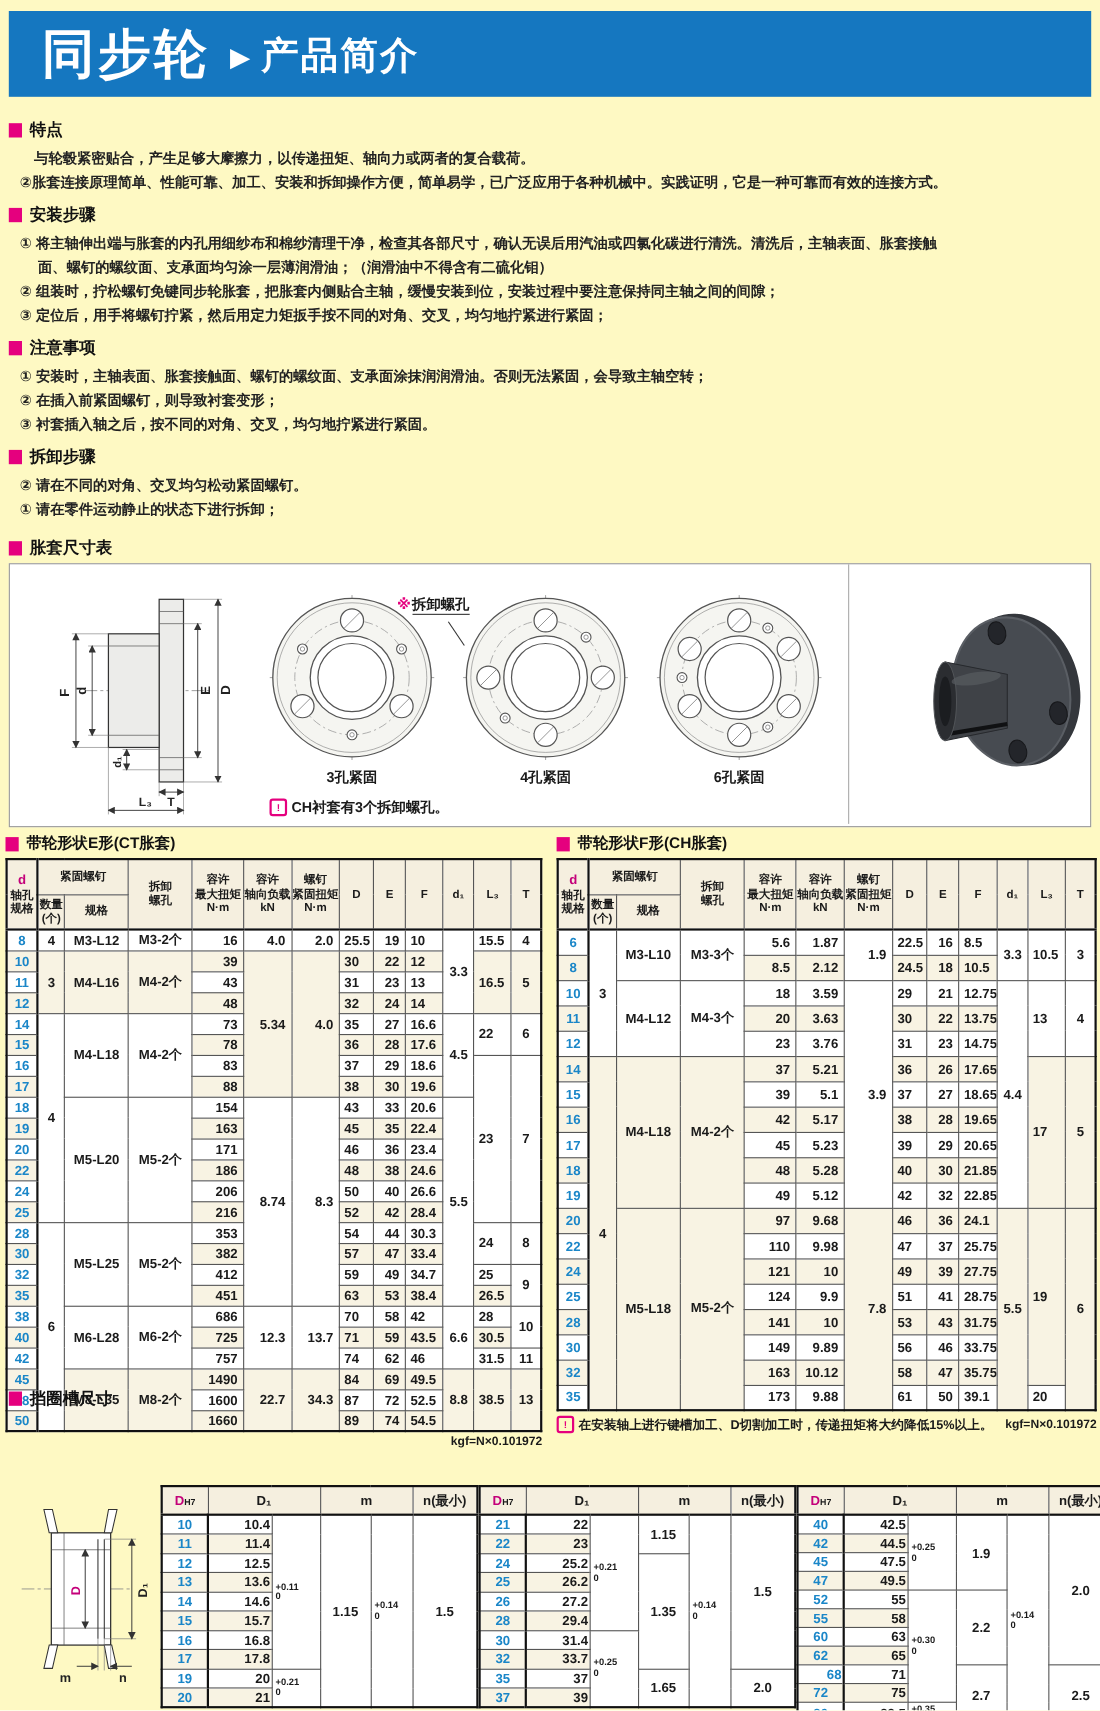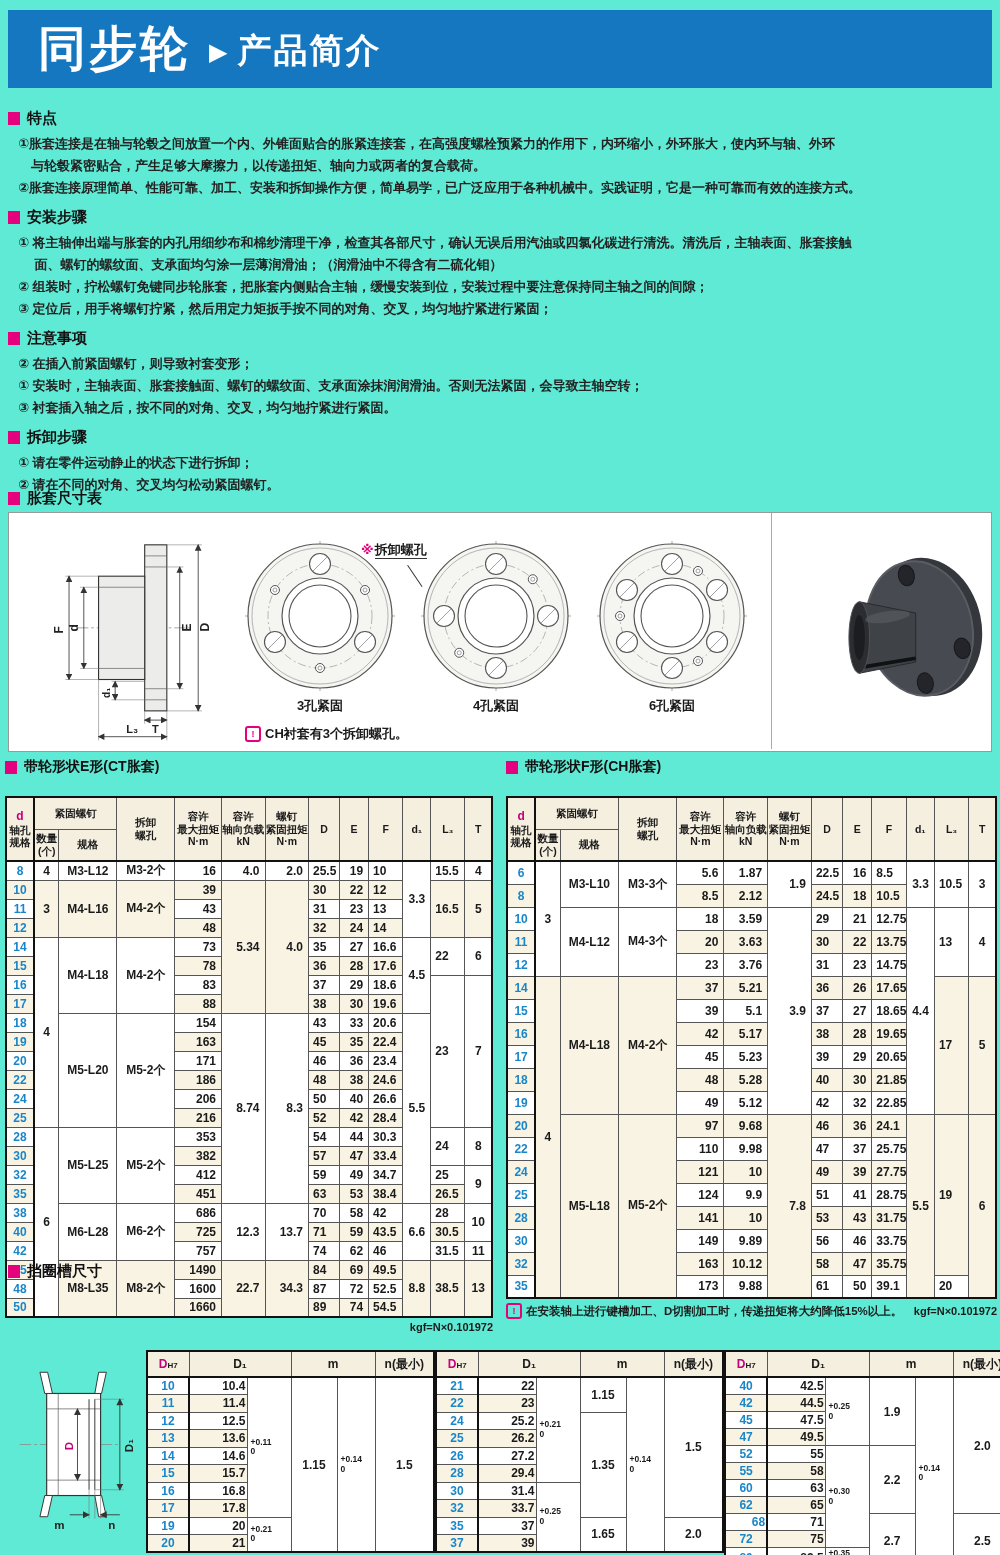--- a/index.html
+++ b/index.html
@@ -1,17 +1,17 @@
 <!DOCTYPE html>
 <html><head>
 <meta charset="utf-8">
 <style>
   html,body{margin:0;padding:0;background:#fff}
   body{font-family:"Liberation Sans","DejaVu Sans",sans-serif;color:#1a1a1a}
-  .page{position:relative;width:1000px;height:1555px;background:#5eead4;overflow:hidden}
+  .page{position:relative;width:1000px;height:1555px;background:#fef9c3;overflow:hidden}
 
   
   .banner{position:absolute;left:8px;top:10px;width:984px;height:78px;background:#1577c0;display:flex;align-items:center}
   .banner .t1{color:#fff;font-weight:bold;font-size:48px;letter-spacing:3px;margin-left:30px}
   .banner .arr{color:#fff;font-size:24px;margin:6px 10px 0 18px}
   .banner .t2{color:#fff;font-weight:bold;font-size:34px;letter-spacing:2px;margin-top:4px}
 
   
   .txt{position:absolute;left:8px;top:100px;width:986px}
   .tsec{margin-top:9px}
@@ -32,21 +32,21 @@
   .marklabel .ul{border-bottom:1px solid #333;padding-bottom:1px}
   .leader{position:absolute;left:399px;top:52px;width:26px;height:1px;background:#333;transform:rotate(56deg);transform-origin:left top}
   .chnote{position:absolute;left:236px;top:212px;display:flex;align-items:center;font-size:13px;font-weight:bold}
   .noteicon{display:inline-block;width:12px;height:12px;border:2px solid #e5007e;border-radius:3px;color:#e5007e;font-size:9px;font-weight:bold;text-align:center;line-height:12px;margin-right:4px}
 
   
   .tablesrow{position:absolute;left:5px;top:758px;width:992px;display:flex;gap:13px;align-items:flex-start}
   .tcol{display:flex;flex-direction:column}
   .tcol.left{width:488px}
   .tcol.right{width:491px}
-  .ttitle{display:flex;align-items:center;font-size:14px;font-weight:bold;margin-bottom:20px;color:#111}
+  .ttitle{display:flex;align-items:center;font-size:14px;font-weight:bold;margin-bottom:4px;color:#111}
   table.big{border-collapse:collapse;table-layout:fixed;width:100%;border:2px solid #111;background:#fff}
   table.big th,table.big td{border:1px solid #555;overflow:hidden}
   table.big thead th{background:#f5efdf;font-size:10.5px;font-weight:bold;text-align:center;white-space:pre-line;line-height:1.2;padding:1px 0}
   table.big thead tr{height:32px}
   table.big tbody tr{height:19px}
   table.big.tall tbody tr{height:23px}
   table.big tbody tr:nth-child(even){background:#f8f3e3}
   table.big tbody tr:first-child td{border-top:2px solid #111}
   table.big td{font-size:12px;font-weight:bold;padding:0 2px;background:transparent}
   td.dcol{color:#1a86c8;text-align:center;border-right:2px solid #111 !important}
@@ -89,50 +89,49 @@
     <span class="arr">▶</span>
     <span class="t2">产品简介</span>
   </div>
 
   <div class="txt">
       <div class="tsec">
         <div class="stitle">
           <span class="sq"></span>
           <span>特点</span>
         </div>
-        <div class="tline">①胀套连接是在轴与轮毂之间放置一个内、外锥面贴合的胀紧连接套，在高强度螺栓预紧力的作用下，内环缩小，外环胀大，使内环与轴、外环</div>
         <div class="tline">　与轮毂紧密贴合，产生足够大摩擦力，以传递扭矩、轴向力或两者的复合载荷。</div>
         <div class="tline">②胀套连接原理简单、性能可靠、加工、安装和拆卸操作方便，简单易学，已广泛应用于各种机械中。实践证明，它是一种可靠而有效的连接方式。</div>
       </div>
       <div class="tsec">
         <div class="stitle">
           <span class="sq"></span>
           <span>安装步骤</span>
         </div>
         <div class="tline">① 将主轴伸出端与胀套的内孔用细纱布和棉纱清理干净，检查其各部尺寸，确认无误后用汽油或四氯化碳进行清洗。清洗后，主轴表面、胀套接触</div>
         <div class="tline">　  面、螺钉的螺纹面、支承面均匀涂一层薄润滑油；（润滑油中不得含有二硫化钼）</div>
         <div class="tline">② 组装时，拧松螺钉免键同步轮胀套，把胀套内侧贴合主轴，缓慢安装到位，安装过程中要注意保持同主轴之间的间隙；</div>
         <div class="tline">③ 定位后，用手将螺钉拧紧，然后用定力矩扳手按不同的对角、交叉，均匀地拧紧进行紧固；</div>
       </div>
       <div class="tsec">
         <div class="stitle">
           <span class="sq"></span>
           <span>注意事项</span>
         </div>
+        <div class="tline">① 安装时，主轴表面、胀套接触面、螺钉的螺纹面、支承面涂抹润润滑油。否则无法紧固，会导致主轴空转；</div>
         <div class="tline">② 在插入前紧固螺钉，则导致衬套变形；</div>
-        <div class="tline">① 安装时，主轴表面、胀套接触面、螺钉的螺纹面、支承面涂抹润润滑油。否则无法紧固，会导致主轴空转；</div>
         <div class="tline">③ 衬套插入轴之后，按不同的对角、交叉，均匀地拧紧进行紧固。</div>
       </div>
       <div class="tsec">
         <div class="stitle">
           <span class="sq"></span>
           <span>拆卸步骤</span>
         </div>
+        <div class="tline">② 请在不同的对角、交叉均匀松动紧固螺钉。</div>
         <div class="tline">① 请在零件运动静止的状态下进行拆卸；</div>
-        <div class="tline">② 请在不同的对角、交叉均匀松动紧固螺钉。</div>
       </div>
     </div>
 
   <div class="shead" style="left:8px;top:489px">
     <span class="sq"></span>
     <span>胀套尺寸表</span>
   </div>
 
   <div class="drawbox">
     <div class="vdiv"></div>

